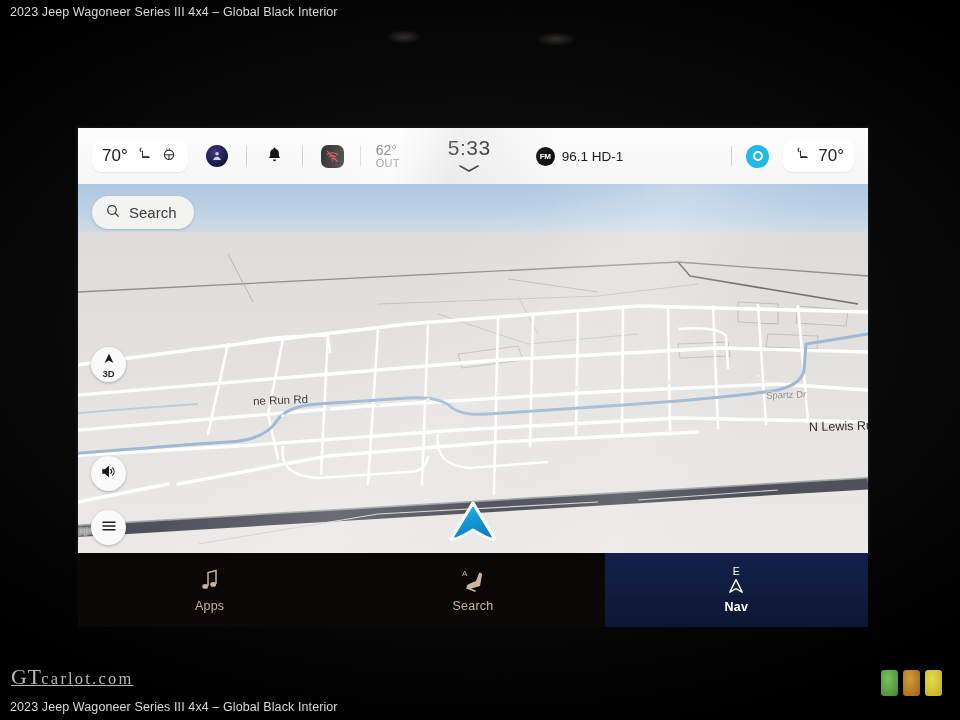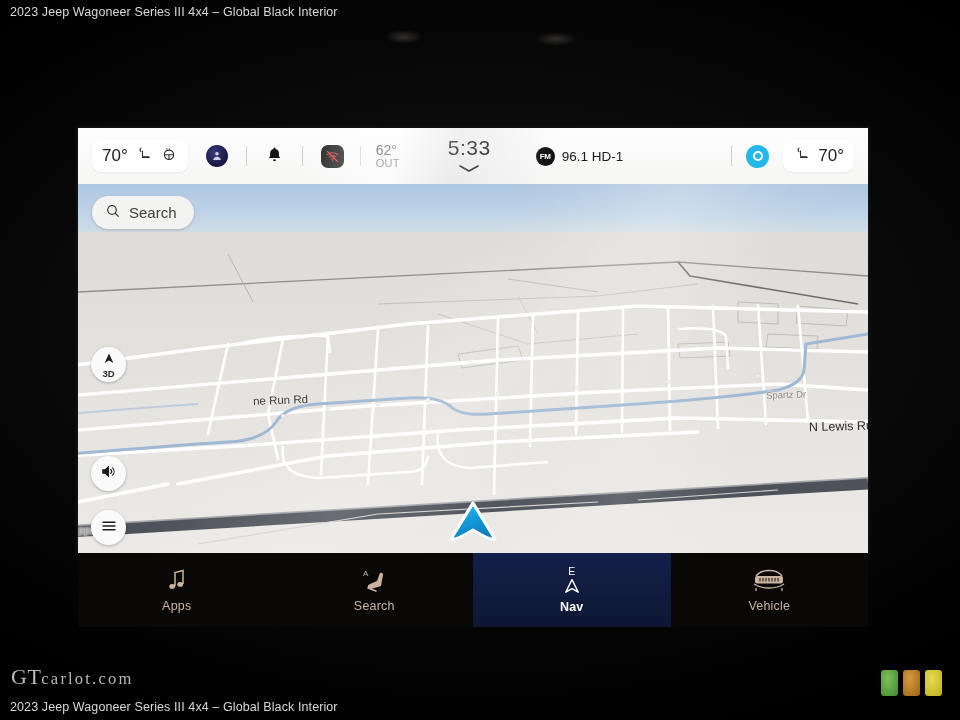--- a/index.html
+++ b/index.html
@@ -17,20 +17,21 @@
     position: absolute; left: 10px; color: #d8d8d8;
     font-size: 12.5px; letter-spacing: .1px; white-space: nowrap;
   }
   #caption-top { top: 5px; }
   #caption-bottom { bottom: 6px; }
 
   #watermark {
     position: absolute; left: 11px; bottom: 30px;
     color: #b9b9b9; white-space: nowrap;
     font-family: "Liberation Serif", serif;
+    text-decoration: underline;
   }
   #watermark .wm-gt { font-size: 22px; letter-spacing: .5px; font-weight: 400; }
   #watermark .wm-rest { font-size: 16.5px; letter-spacing: 2.2px; }
 
   #swatches { position: absolute; right: 18px; bottom: 24px; display: flex; gap: 5px; }
   .swatch { width: 17px; height: 26px; border-radius: 3px; filter: blur(.4px); }
 
   
   .reflect { position: absolute; border-radius: 50%; background:
       radial-gradient(ellipse at center, rgba(150,140,125,.30), rgba(0,0,0,0) 70%); }
@@ -421,34 +422,20 @@
       <span class="nav-ico" style="flex-direction:column; height:auto;">
         <span class="compass-e">E</span>
         <svg width="18" height="17" viewBox="0 0 20 19" fill="none" stroke="#ffffff" stroke-width="1.6" stroke-linejoin="round">
           <path d="M10 3 L17 17 L10 13 L3 17 Z"></path>
         </svg>
       </span>
       <span class="nav-label">Nav</span>
     </div>
 
 
-    <div class="nav-item">
-      <span class="nav-ico">
-        <svg width="38" height="26" viewBox="0 0 38 26" fill="none" stroke="#cbb49f" stroke-width="1.3" stroke-linejoin="round">
-          <path d="M6 9 Q10 3.5 19 3.5 Q28 3.5 32 9"></path>
-          <rect x="5" y="9" width="28" height="7.5" rx="2" fill="#cbb49f" stroke="none"></rect>
-          <path d="M4 17 Q10 21 19 21 Q28 21 34 17"></path>
-          <path d="M6 21.5 L6 23.5 M32 21.5 L32 23.5" stroke-linecap="round"></path>
-          <g stroke="#090807" stroke-width="1">
-            <path d="M10 11v3.5M13 11v3.5M16 11v3.5M19 11v3.5M22 11v3.5M25 11v3.5M28 11v3.5"></path>
-          </g>
-        </svg>
-      </span>
-      <span class="nav-label">Vehicle</span>
-    </div>
 
   </div>
 
   <div id="watermark">
     <span class="wm-gt">GT</span><span class="wm-rest">carlot.com</span>
   </div>
 
   <div id="swatches">
     <div class="swatch" style="background:radial-gradient(ellipse at 40% 35%, #7ec05c, #3e8a2f);"></div>
     <div class="swatch" style="background:radial-gradient(ellipse at 40% 35%, #d59a3c, #9a6414);"></div>

